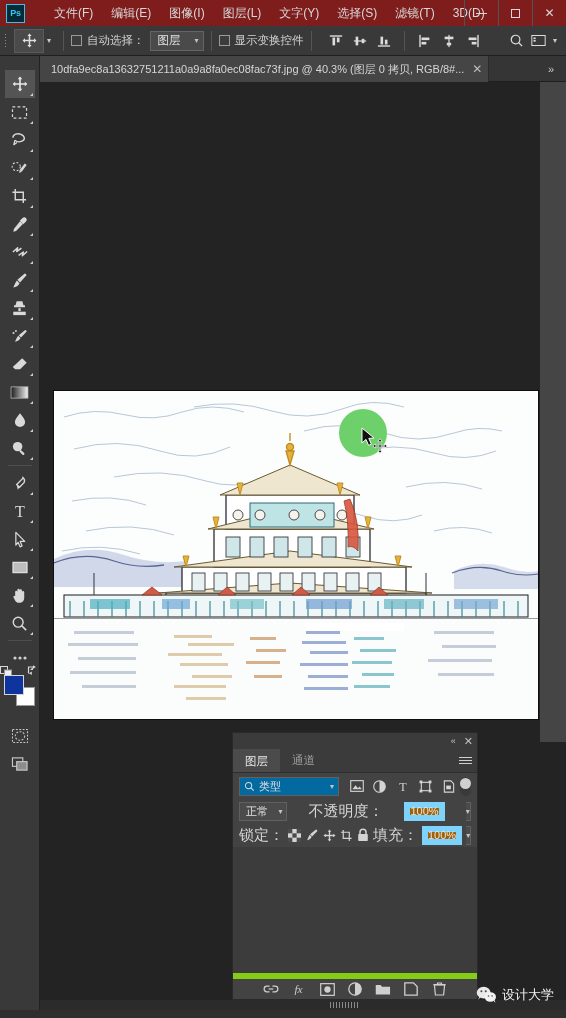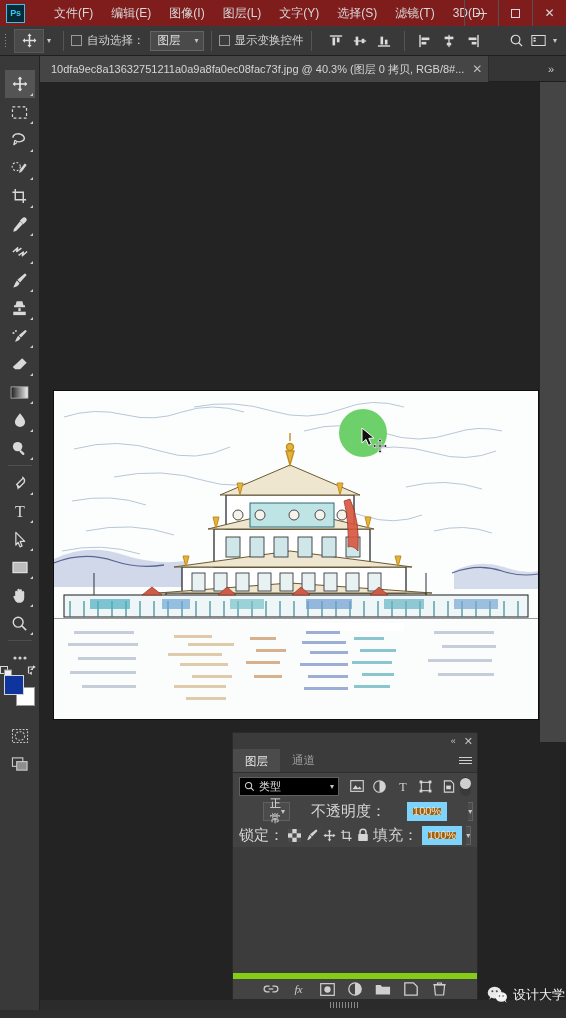--- a/index.html
+++ b/index.html
@@ -138,29 +138,29 @@
   .lp-collapse { color: #c2c2c2; font-size: 9px; }
   .lp-close { color: #c2c2c2; font-size: 11px; }
   .lp-tabs { height: 24px; background: #3b3b3b; display: flex; align-items: stretch; border-bottom: 1px solid #2e2e2e; }
   .lp-tab { padding: 0 12px; display: flex; align-items: center; font-size: 11.5px; color: #9e9e9e; }
   .lp-tab.active { background: #4b4b4b; color: #e6e6e6; border-top: 2px solid #4b4b4b; }
   .lp-menu { margin-left: auto; width: 24px; display: flex; align-items: center; justify-content: center; }
   .lp-menu-lines { width: 13px; }
   .lp-menu-lines div { height: 1px; background: #cfcfcf; margin: 2px 0; }
   .lp-filter { height: 26px; display: flex; align-items: center; padding: 0 6px; gap: 0px; background: #434343; }
   .lp-kind {
-    width: 100px; height: 19px; background: #000000; border: 1px solid #606060;
+    width: 100px; height: 19px; background: #0369a1; border: 1px solid #606060;
     display: flex; align-items: center; padding: 0 4px; font-size: 11px; color: #e0e0e0; gap: 4px;
   }
   .lp-kind .cv { margin-left: auto; font-size: 8px; color: #c4c4c4; }
   .lp-ficons { display: flex; align-items: center; gap: 4px; margin-left: 8px; }
   .lp-ficon { width: 19px; height: 19px; display: flex; align-items: center; justify-content: center; }
   .lp-toggle { margin-left: auto; width: 11px; height: 19px; background: #3a3a3a; border-radius: 6px; position: relative; }
   .lp-toggle i { position: absolute; top: 1px; left: 0px; width: 11px; height: 11px; border-radius: 50%; background: #cfcfcf; }
-  .lp-blend { height: 24px; display: flex; align-items: center; padding: 0 6px; gap: 21px; margin-left: 24px; }
+  .lp-blend { height: 24px; display: flex; align-items: center; padding: 0 6px; gap: 21px; }
   .lp-mode {
     width: 112px; height: 19px; background: #4b4b4b; border: 1px solid #606060;
     display: flex; align-items: center; padding: 0 4px 0 6px; font-size: 11px; color: #e4e4e4;
   }
   .lp-mode .cv { margin-left: auto; font-size: 8px; color: #c4c4c4; }
   .lp-ftext { font-size: 15px; color: #d6d6d6; white-space: nowrap; }
   .lp-num {
     width: 42px; height: 19px; background: #a16207; border: 6px solid #7dd3fc;
     display: flex; align-items: center; justify-content: center; font-size: 11px; color: #e4e4e4;
   }
@@ -187,21 +187,21 @@
   
   .scrollzone {
     position: absolute; left: 40px; top: 1000px; width: 526px; height: 10px; background: #2b2b2b;
   }
   .scroll-grip { position: absolute; left: 290px; top: 2px; width: 30px; height: 6px;
     background-image: repeating-linear-gradient(90deg,#8a8a8a 0 1px, transparent 1px 3px); }
   .statusbar {
     position: absolute; left: 0; top: 1010px; width: 566px; height: 8px; background: #2f2f2f;
   }
   .watermark {
-    position: absolute; right: 1px; top: 986px; display: flex; align-items: center; gap: 5px;
+    position: absolute; right: 12px; top: 986px; display: flex; align-items: center; gap: 5px;
   }
   .wm-text { font-size: 13px; color: #f2f2f2; }
 </style>
 </head>
 <body>
 
 <div class="app">
 
   <div class="titlebar">
     <div class="ps-logo">Ps</div>

